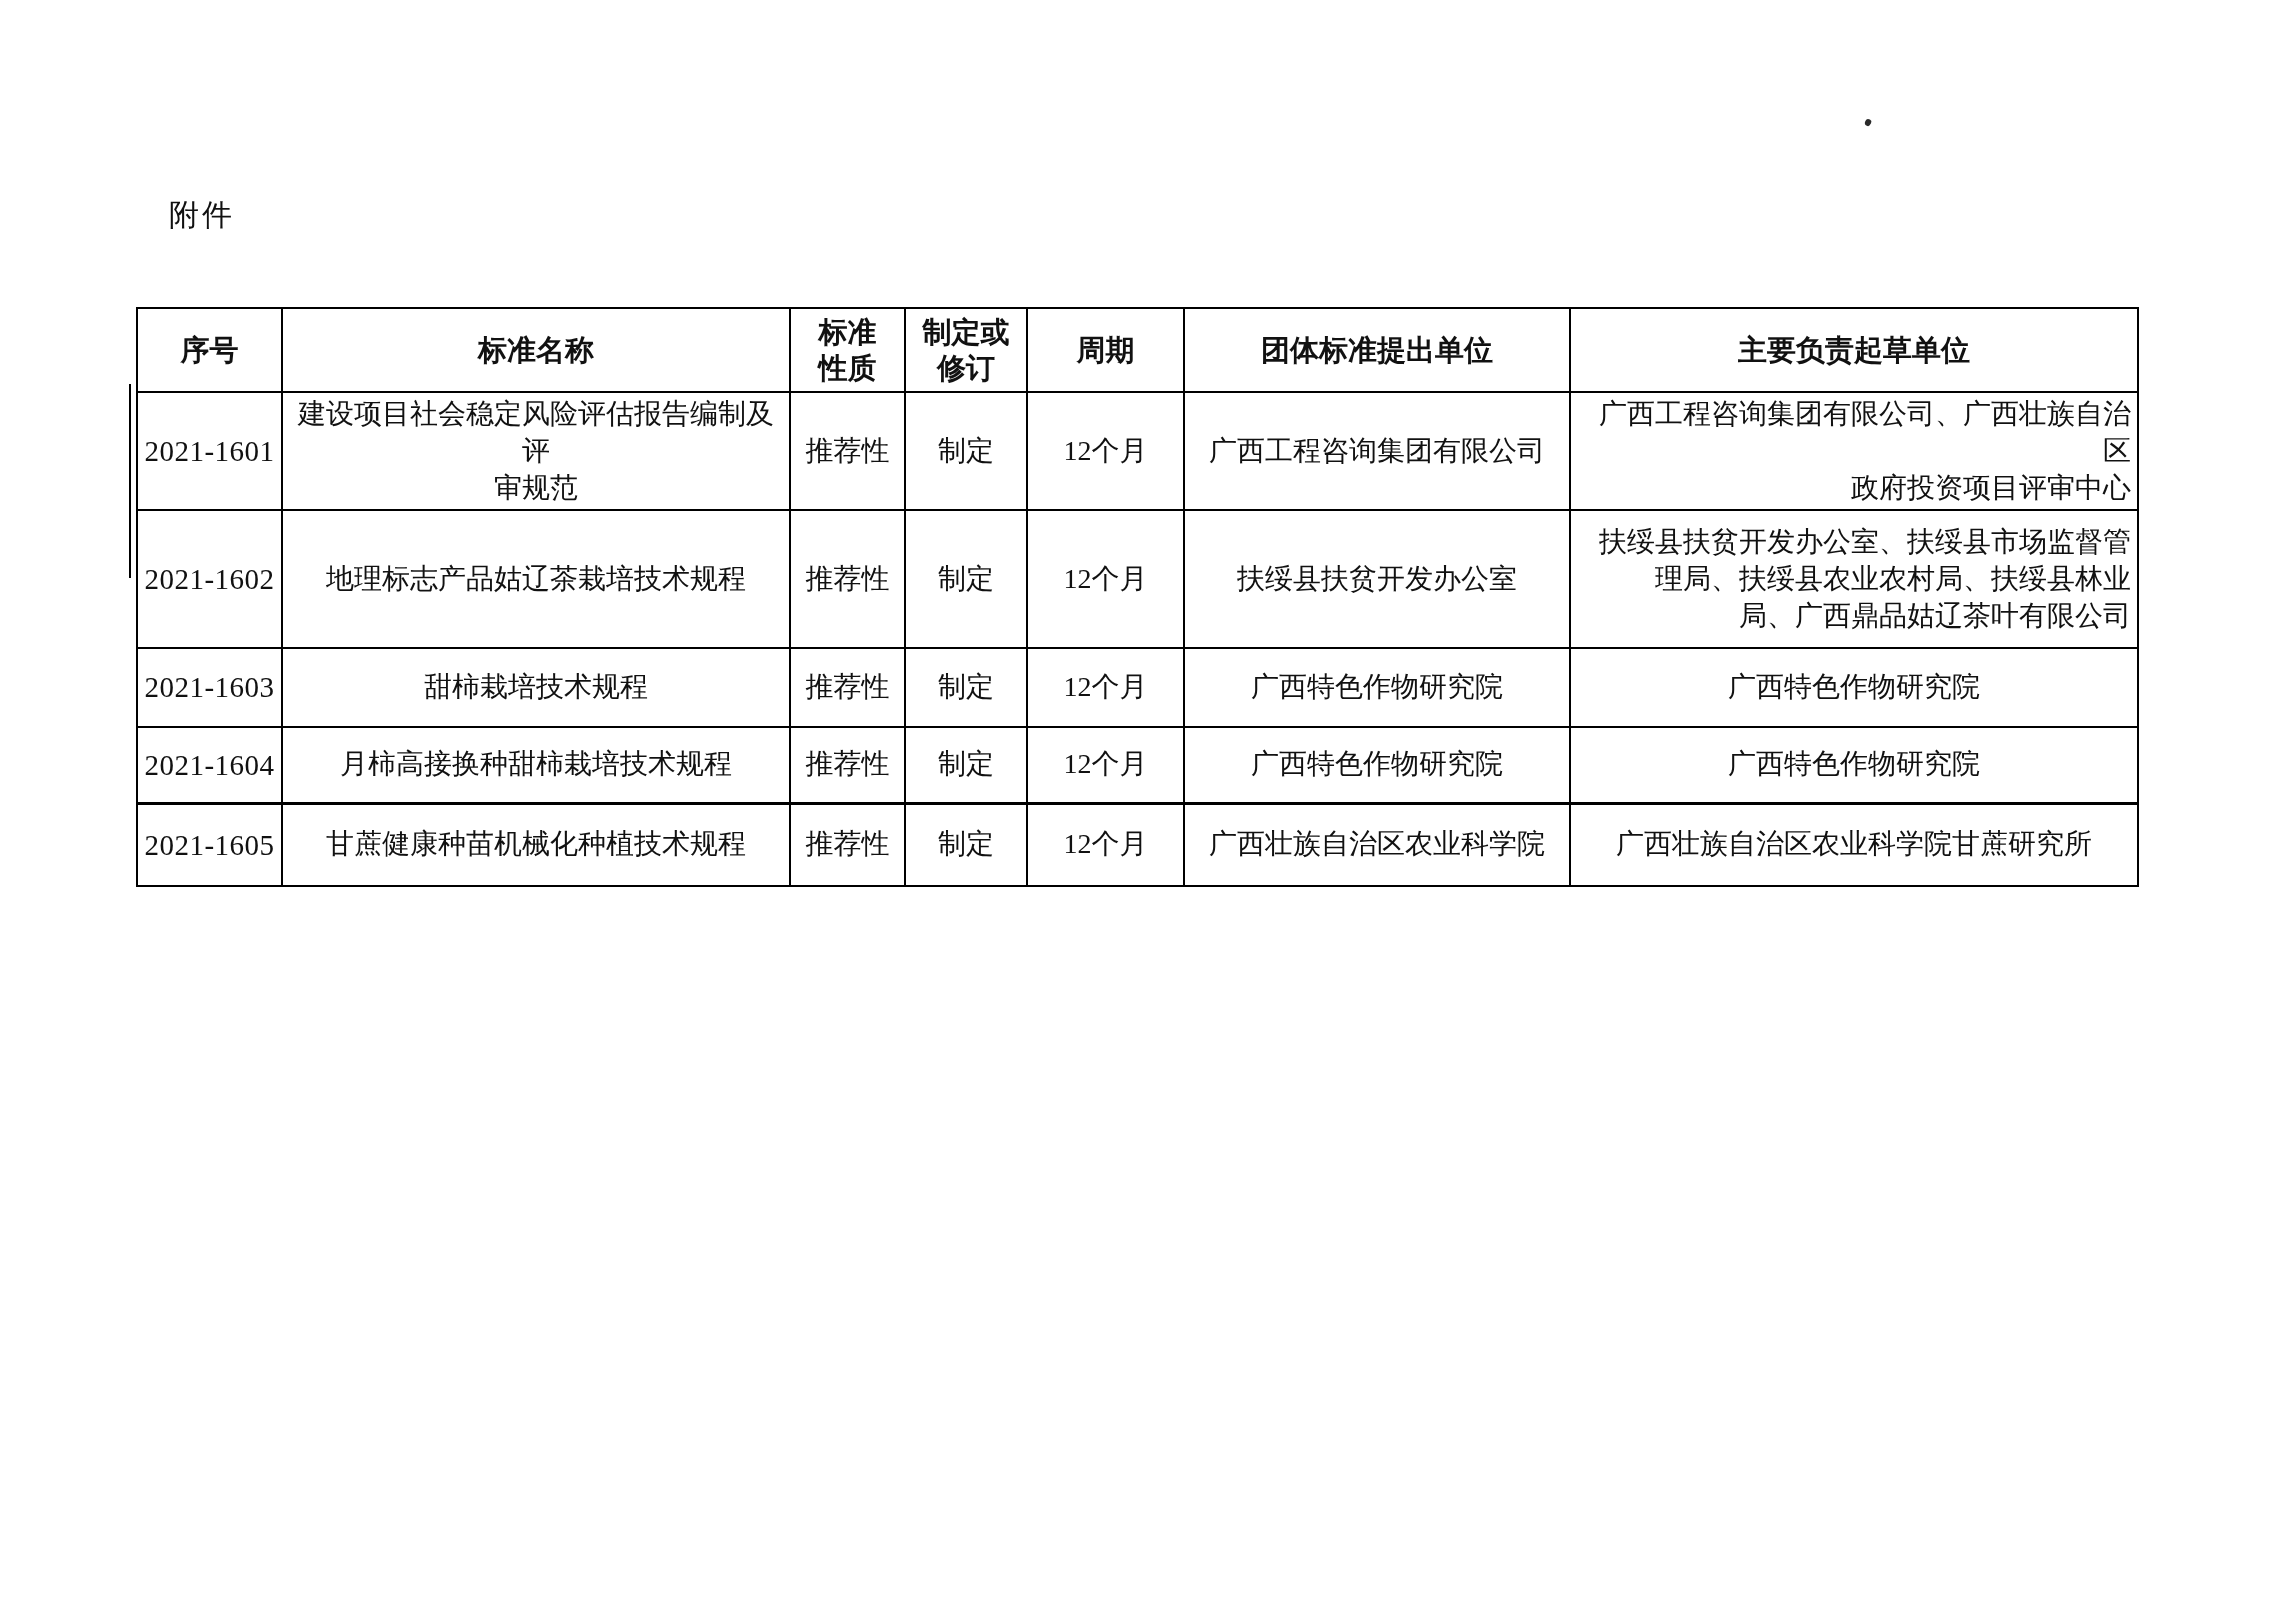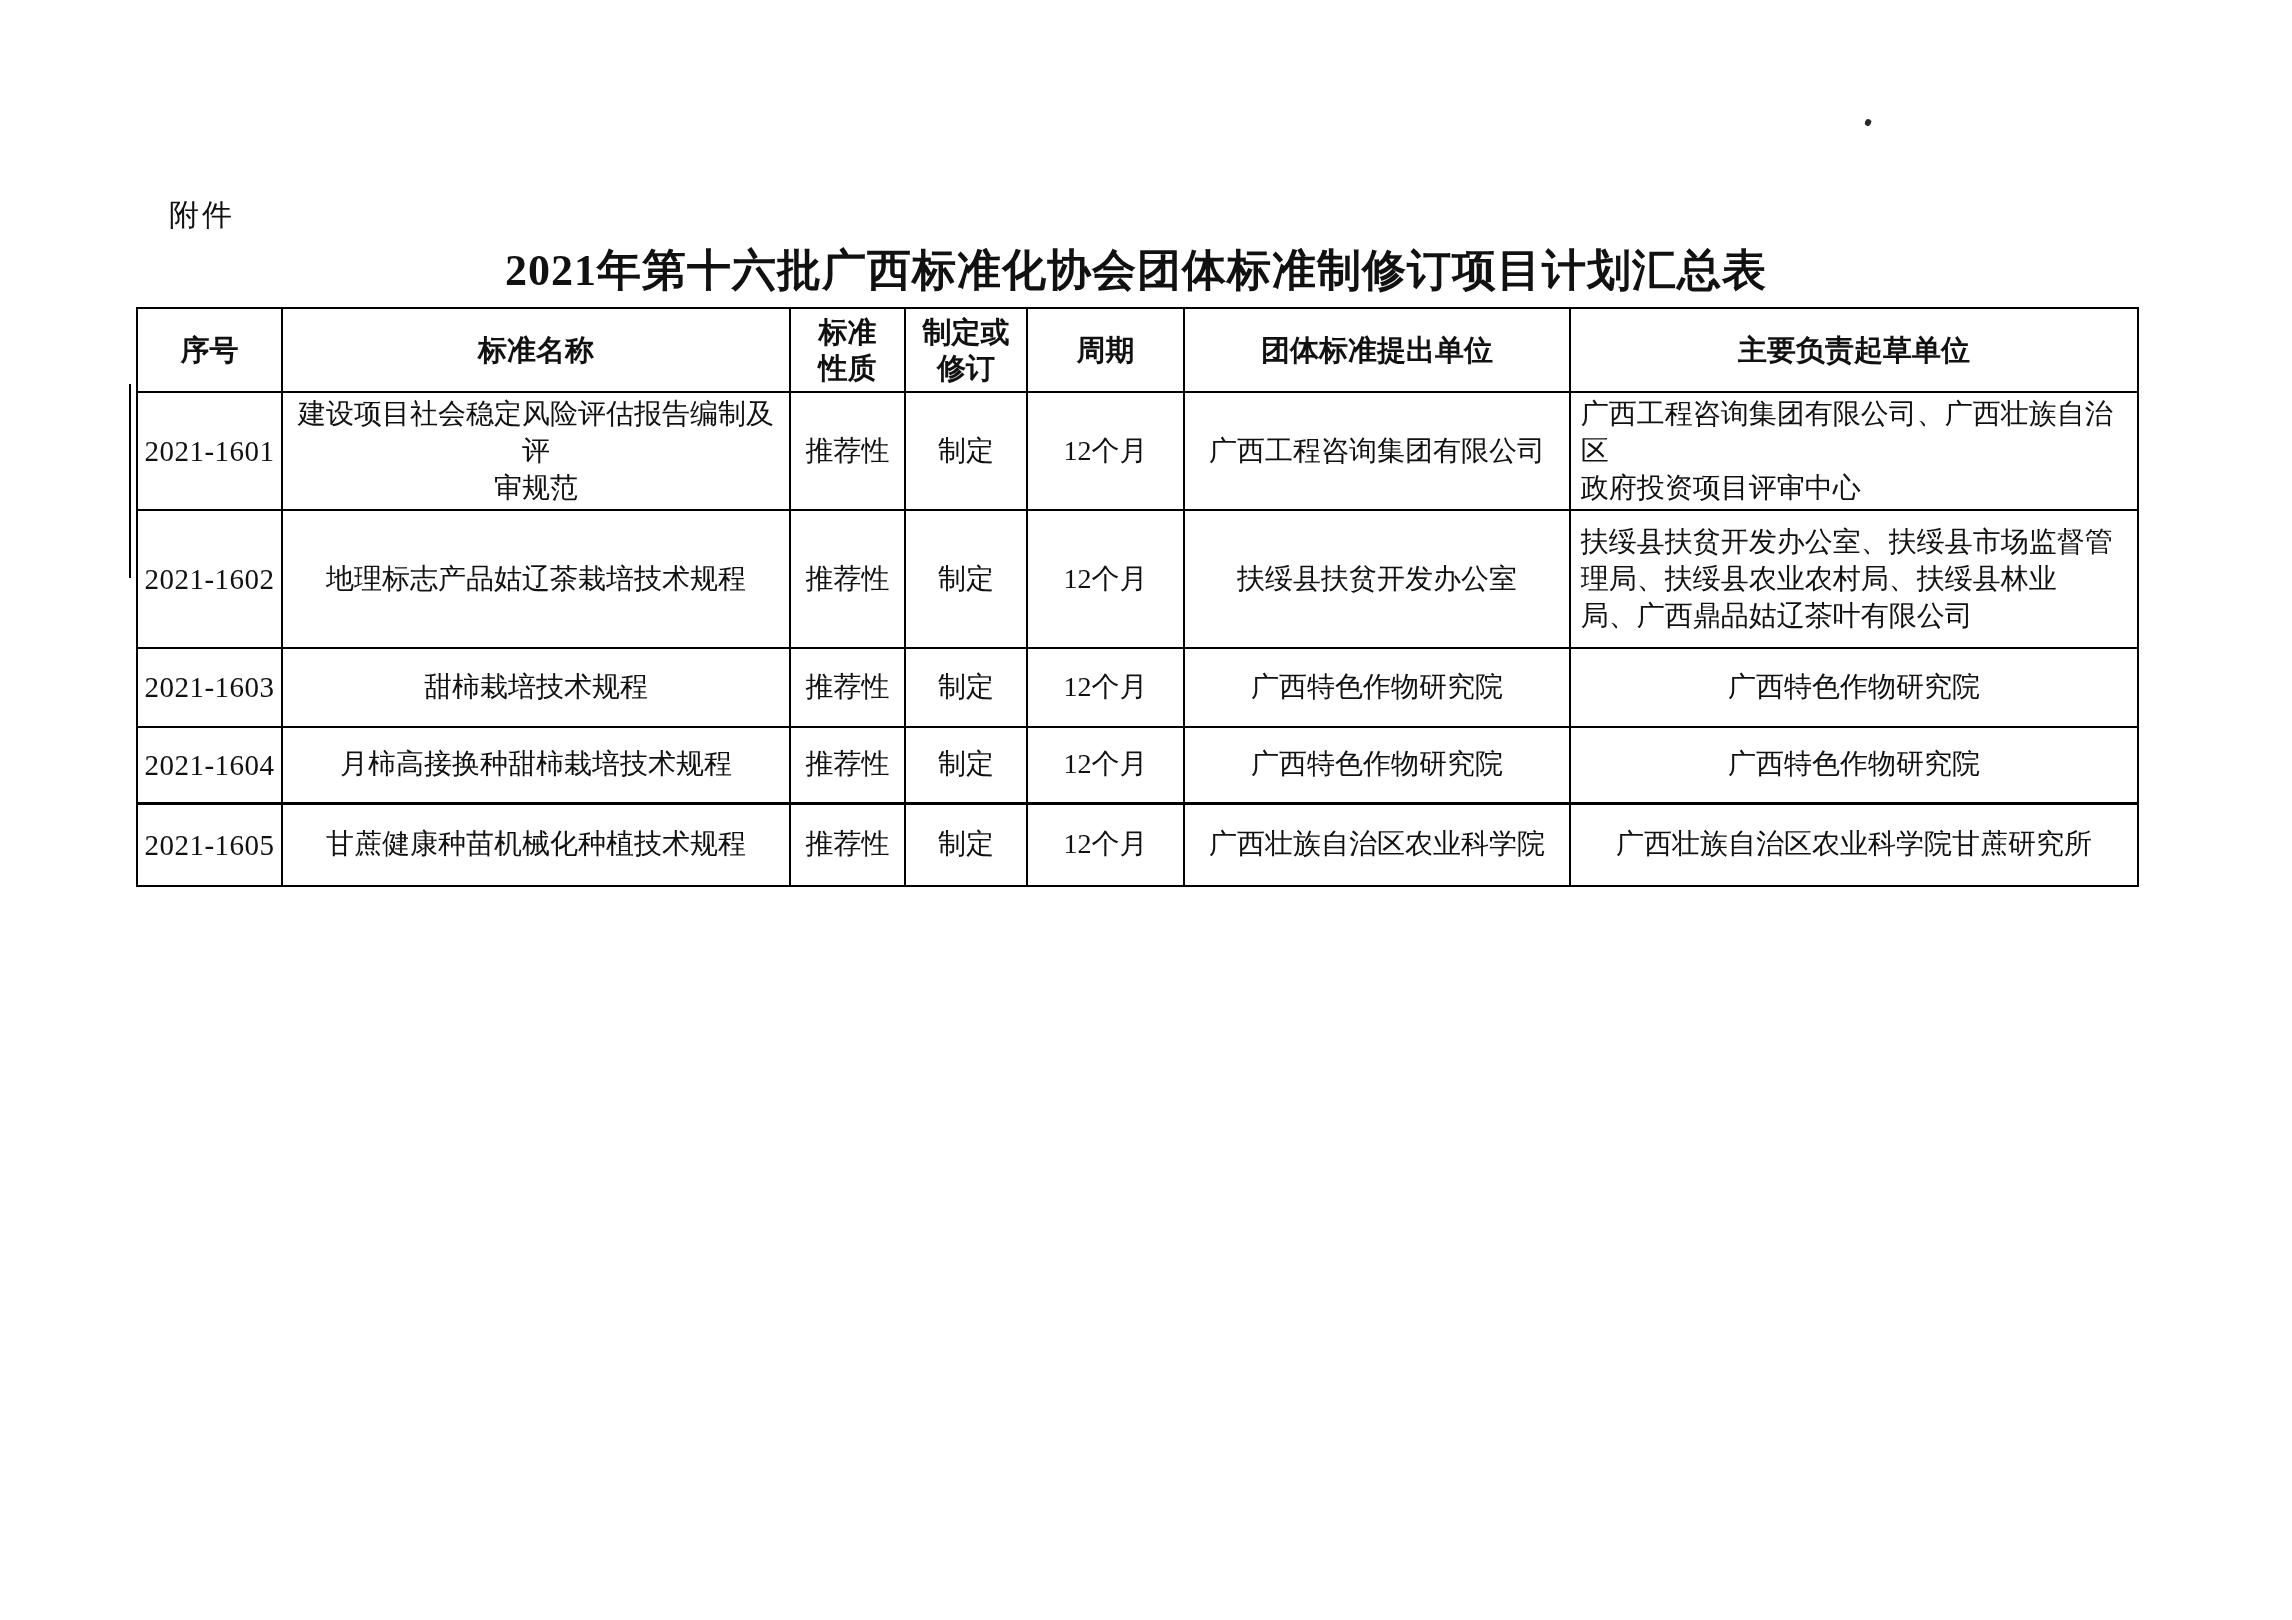--- a/index.html
+++ b/index.html
@@ -66,21 +66,21 @@
   .plan-table tbody tr:nth-child(4) td { height: 68px; }
   .plan-table tbody tr:nth-child(5) td { height: 74px; }
   .plan-table tbody tr:nth-child(2) td { border-top-width: 2.9px; }
   .plan-table tbody tr:nth-child(5) td { border-top-width: 3.9px; border-radius: 20px; }
   .plan-table td.col-serial {
     font-size: 29px;
     letter-spacing: 0.5px;
     padding: 2.9px 2px;
   }
   .plan-table td.align-left {
-    text-align: left;
+    text-align: right;
     padding-left: 9.8px;
     padding-right: 5.9px;
   }
   .speck {
     position: absolute;
     left: 1865px;
     top: 119px;
     width: 5.9px;
     height: 6.9px;
     background: #2a2a2a;
@@ -96,21 +96,20 @@
     background: #000;
   }
 </style>
 </head>
 <body>
 
 <div class="page">
 
   <div class="attachment">附件</div>
 
-  <div class="title">2021年第十六批广西标准化协会团体标准制修订项目计划汇总表</div>
 
   <table class="plan-table">
     <colgroup>
       <col style="width:145px">
       <col style="width:508px">
       <col style="width:115px">
       <col style="width:122px">
       <col style="width:157px">
       <col style="width:386px">
       <col style="width:568px">

